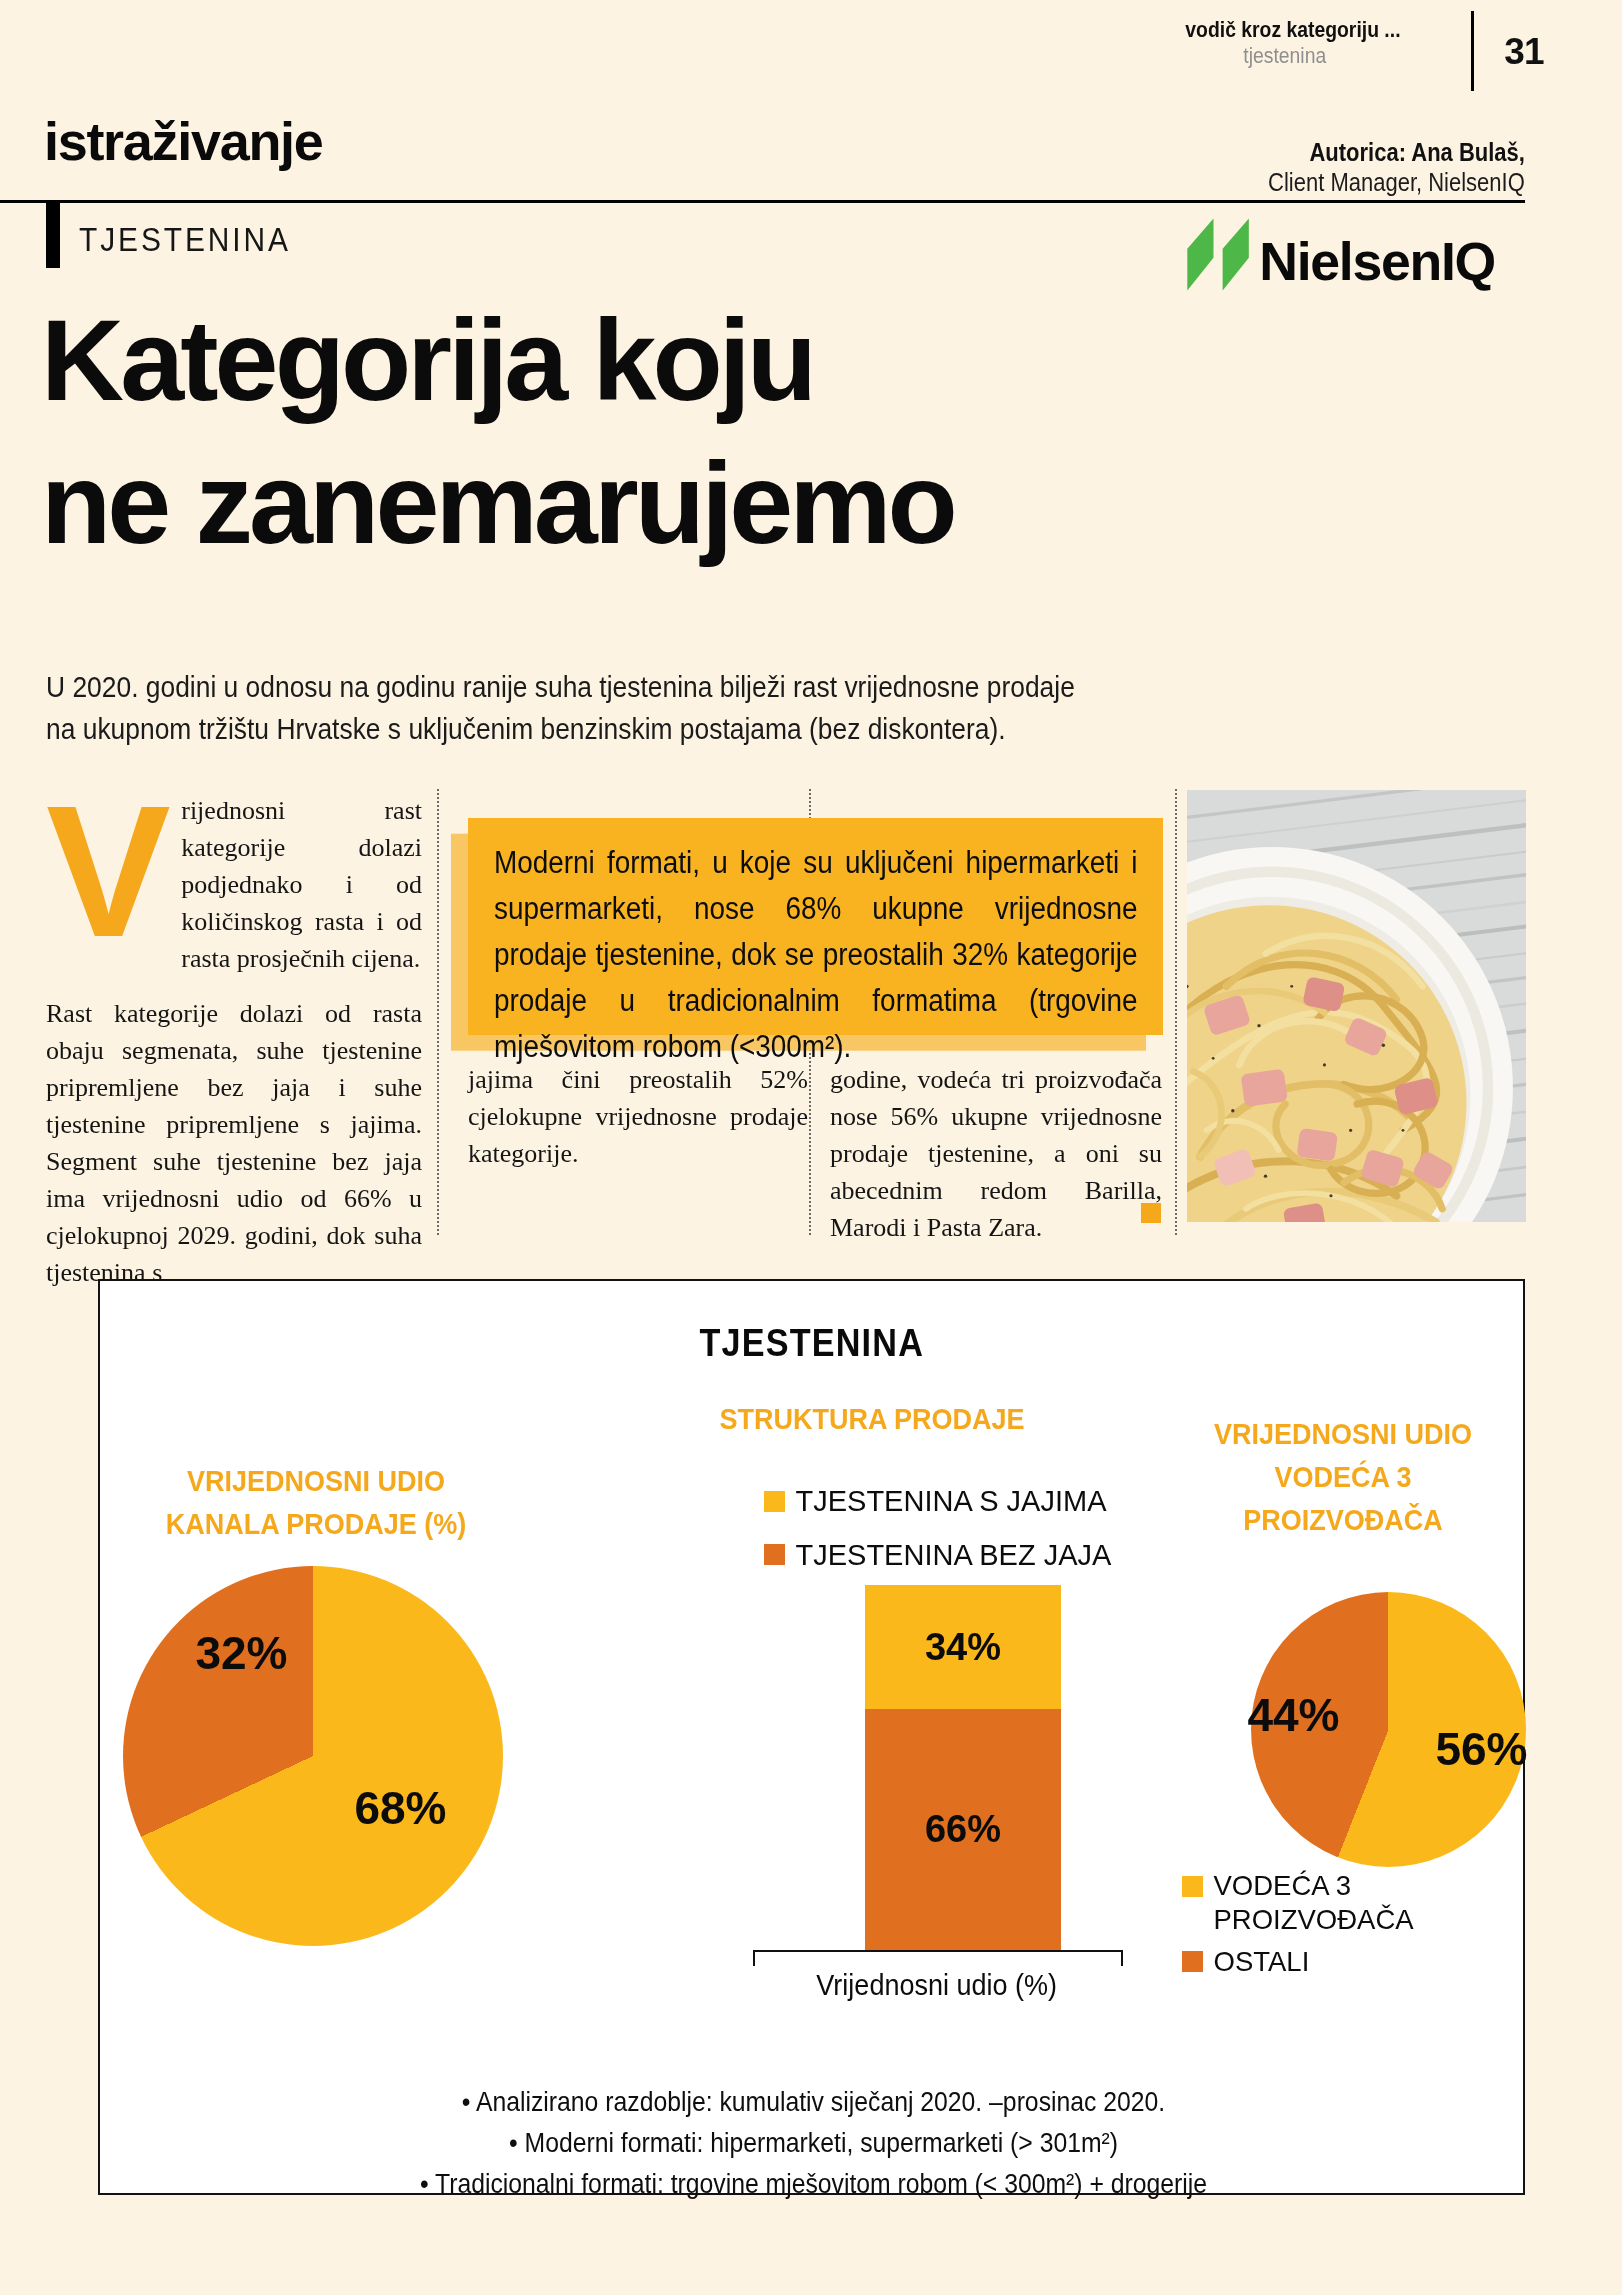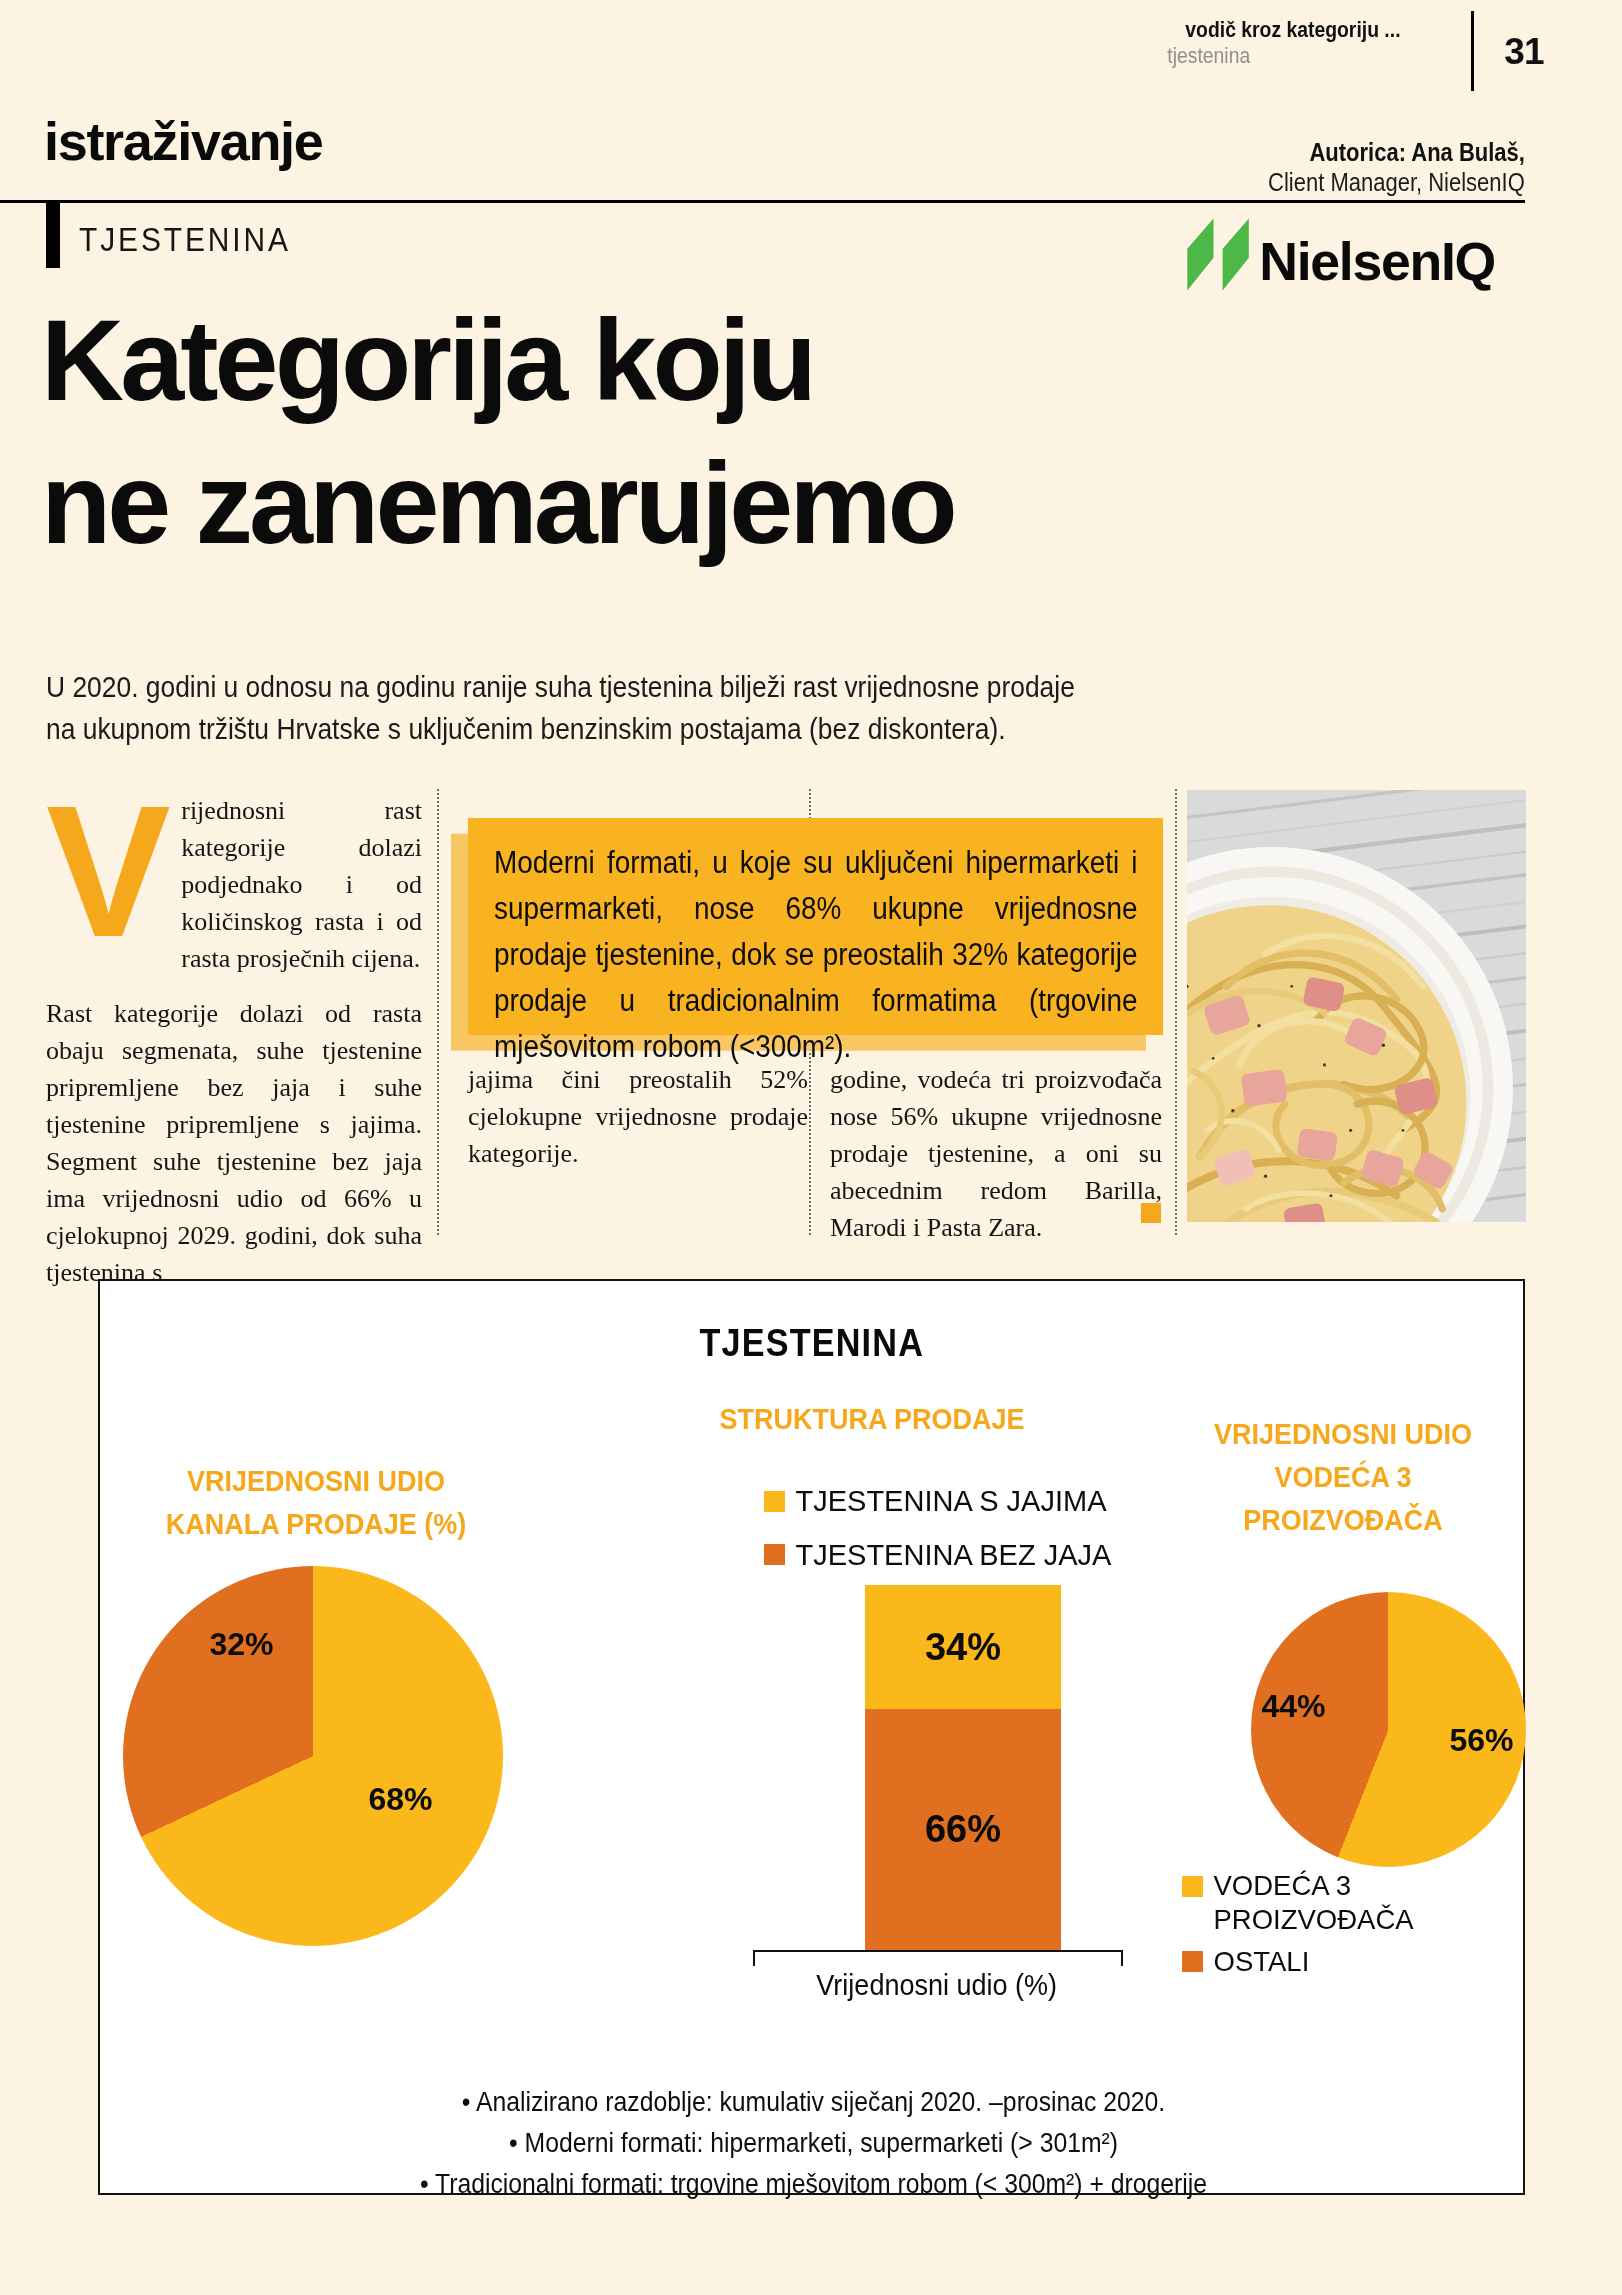--- a/index.html
+++ b/index.html
@@ -15,21 +15,21 @@
   }
   html,body{margin:0;padding:0;background:#777;}
   .page{position:relative;width:1623px;height:2295px;background:var(--cream);overflow:hidden;font-family:var(--sans);color:#111;}
 
   
   .cxl{display:inline-block;transform:scaleX(.88);transform-origin:0 50%;}
   .cxr{display:inline-block;transform:scaleX(.88);transform-origin:100% 50%;}
   .cxc{transform:scaleX(.9);transform-origin:50% 50%;}
 
   
-  .kicker{position:absolute;top:17px;right:222px;text-align:left;line-height:26px;}
+  .kicker{position:absolute;top:17px;right:222px;text-align:center;line-height:26px;}
   .kicker .b{font-weight:700;font-size:22px;color:#101010;}
   .kicker .s{font-weight:400;font-size:22px;color:#8f8f8f;}
   .header-vline{position:absolute;top:10.5px;right:149px;width:3.3px;height:80px;background:#000;}
   .page-num{position:absolute;top:31px;right:79px;font-weight:800;font-size:37px;letter-spacing:-0.7px;}
   .section-label{position:absolute;left:44px;top:110px;font-weight:700;font-size:54px;letter-spacing:-1.3px;color:#0a0a0a;}
   .author{position:absolute;right:98px;top:137px;text-align:right;line-height:30px;}
   .author .a1{font-weight:700;font-size:25px;}
   .author .a2{font-weight:400;font-size:25px;color:#1c1c1c;}
   .rule{position:absolute;left:0;top:200px;width:1525px;height:3.3px;background:#000;}
   .rubric-bar{position:absolute;left:46px;top:200px;width:14.4px;height:68px;background:#000;}
@@ -64,21 +64,21 @@
   .panel{position:absolute;left:98px;top:1279px;width:1427px;height:916px;background:#fff;border:2px solid #121212;box-sizing:border-box;}
   .panel-title{position:absolute;left:0;top:41px;width:100%;text-align:center;font-weight:700;font-size:38px;letter-spacing:1.3px;color:#0a0a0a;}
   .chart-header{position:absolute;color:var(--header-orange);font-weight:700;font-size:30px;line-height:43px;text-align:center;}
   .h-left{left:13px;top:178px;width:406px;}
   .h-mid{left:543px;top:116px;width:458px;}
   .h-right{left:1014px;top:131px;width:458px;}
   .chart-header span{display:block;}
   .pie{position:absolute;border-radius:50%;}
   .pie-left{left:23px;top:285px;width:380px;height:380px;}
   .pie-right{left:1151px;top:311px;width:275px;height:275px;}
-  .pie-label{position:absolute;width:111px;text-align:center;font-weight:700;font-size:32px;color:#0c0c0c;}
+  .pie-label{position:absolute;width:111px;text-align:center;font-weight:700;font-size:46px;color:#0c0c0c;}
   .legend{position:absolute;font-size:27.5px;line-height:34px;color:#0c0c0c;}
   .legend .item{display:flex;align-items:flex-start;}
   .legend .sq{flex:0 0 auto;width:21px;height:21px;margin:6.5px 10.5px 0 0;}
   .sq-y{background:var(--yellow);} .sq-o{background:var(--orange);}
   .legend-left{left:420px;top:361px;width:236px;}
   .legend-left .item{margin-bottom:79px;width:216px;}
   .legend-left .item+ .item{margin-top:14.4px;}
   .legend-mid{left:664px;top:203px;width:366px;font-size:29px;}
   .legend-mid .item{margin-bottom:19.6px;}
   .legend-right{left:1082px;top:588px;width:340px;}

